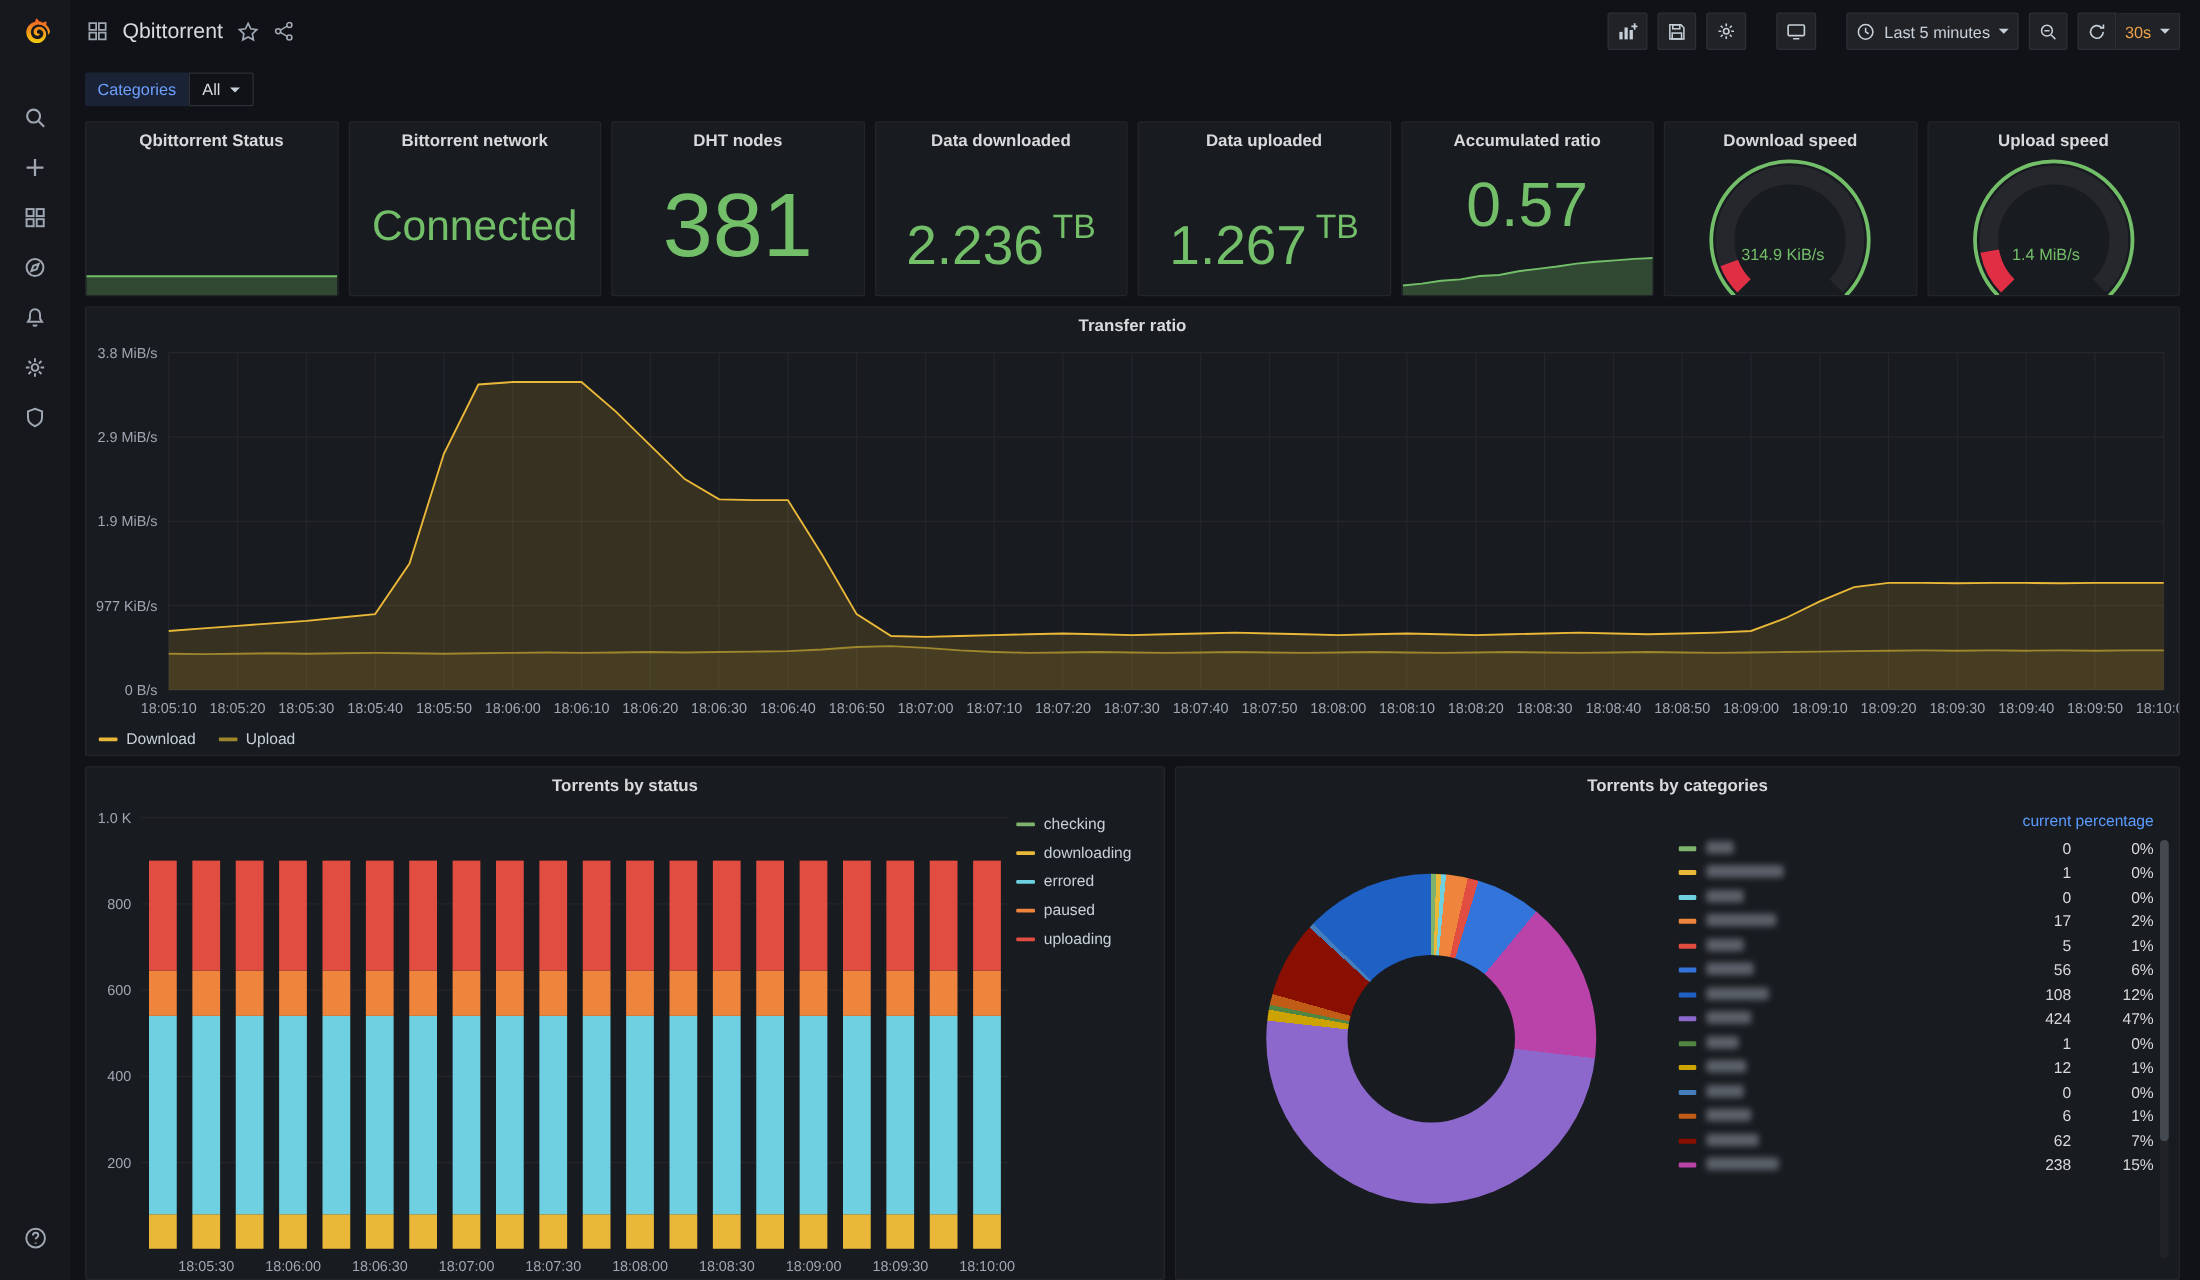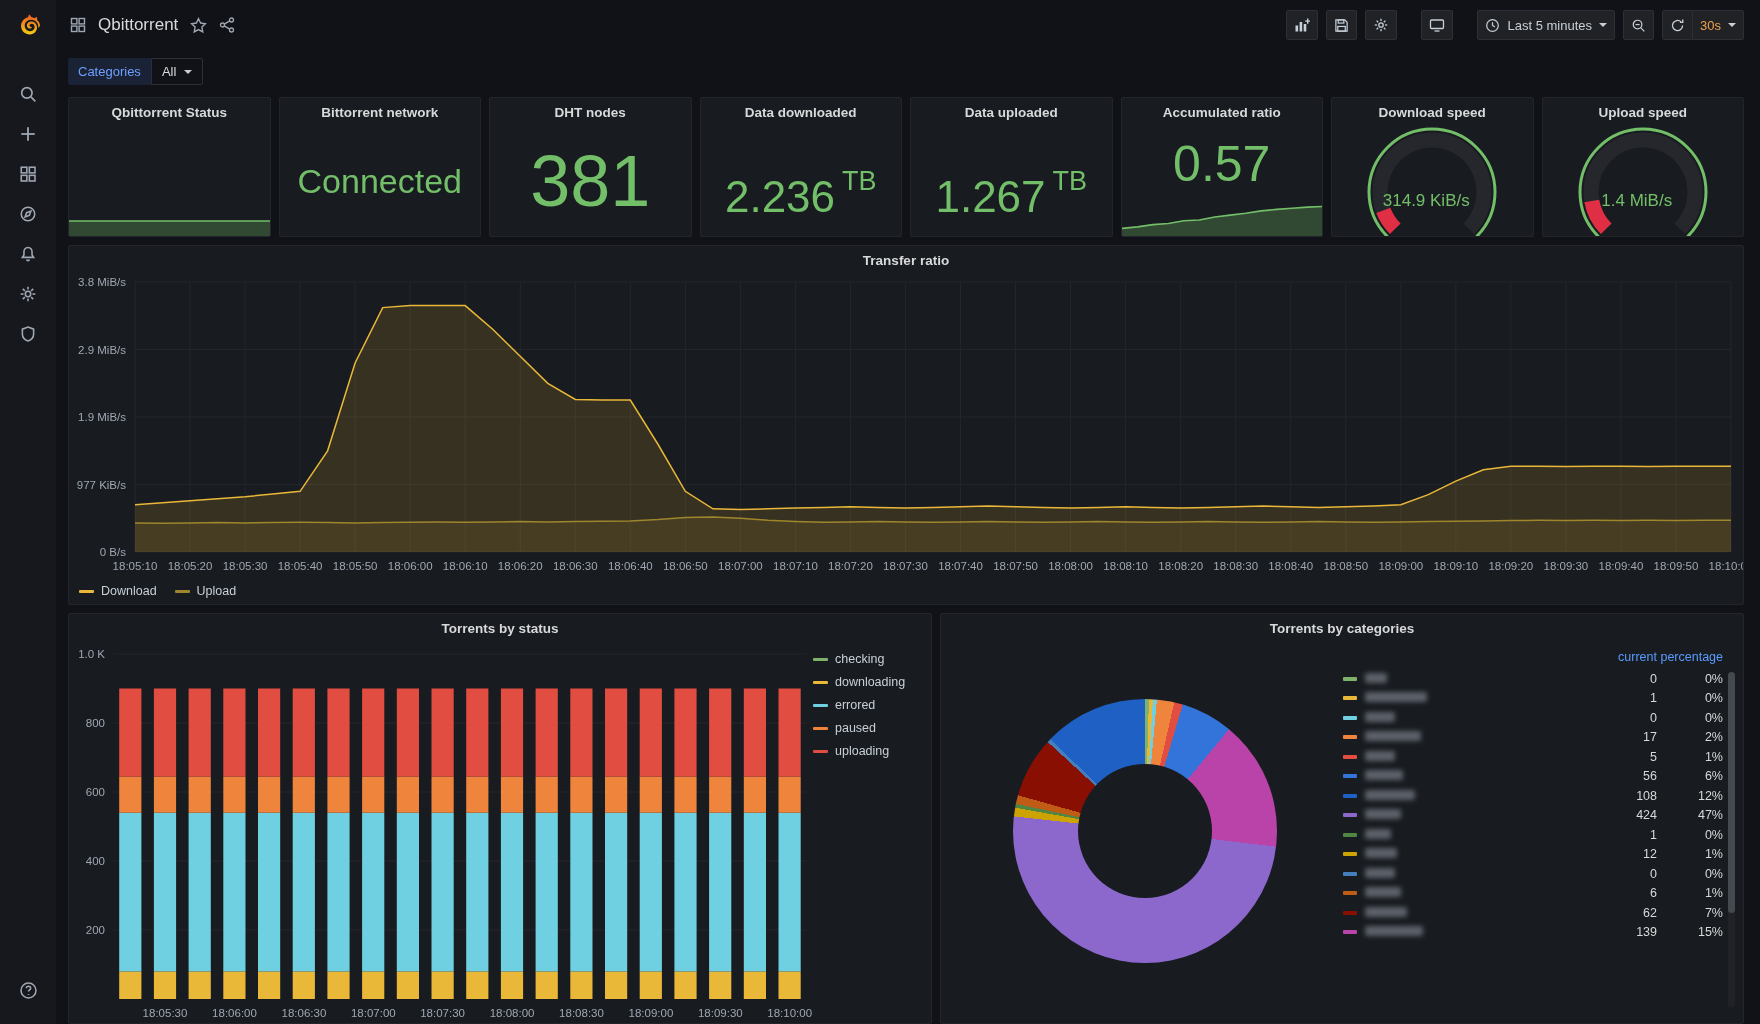--- a/index.html
+++ b/index.html
@@ -66,21 +66,21 @@
   .v-xl { font-size:72px; }
   .v-lg { font-size:50px; }
   .v-md { font-size:34px; }
   .v-num { font-size:44px;margin-top:32px; }
   .v-suffix { font-size:27px; margin-left:7px; }
   .spark { position:absolute; left:0; right:0; bottom:0; }
   .spark svg { display:block; }
   .gauge-wrap { flex:1; position:relative; display:flex; align-items:flex-end; justify-content:center; }
   .gauge-value {
     position:absolute; left:0; right:12px; bottom:32px; text-align:center;
-    color:#73bf69; font-size:17px; font-weight:500;
+    color:#73bf69; font-size:13px; font-weight:500;
   }
 
   .transfer-panel { height:360px; margin-top:8px; display:flex; flex-direction:column; flex-shrink:0; }
   .transfer-chart { flex:1; min-height:0; }
   .chart-legend { height:26px; display:flex; align-items:center; gap:18px; padding-left:10px; flex-shrink:0; }
   .legend-item { display:flex; align-items:center; gap:7px; font-size:12.5px; color:#c7d0d9; cursor:pointer; }
   .legend-item.v { margin-bottom:9px; }
   .swatch { width:15px; height:3px; border-radius:1px; display:inline-block; }
 
   .bottom-row { flex:1; display:grid; grid-template-columns:864px 1fr; gap:8px; margin-top:8px; min-height:0; }
@@ -679,21 +679,21 @@
                   </div>
                   <div class="cats-row">
                     <span class="dash-swatch" style="background: rgb(137, 15, 2);"></span>
                     <span><span class="blurlabel" style="width: 42px;"></span></span>
                     <span class="num">62</span>
                     <span class="num">7%</span>
                   </div>
                   <div class="cats-row">
                     <span class="dash-swatch" style="background: rgb(186, 67, 169);"></span>
                     <span><span class="blurlabel" style="width: 58px;"></span></span>
-                    <span class="num">139</span>
+                    <span class="num">238</span>
                     <span class="num">15%</span>
                   </div>
                 </div>
               <div class="tbl-scroll">
                 <div class="tbl-thumb"></div>
               </div>
             </div>
           </div>
         </section>
 

